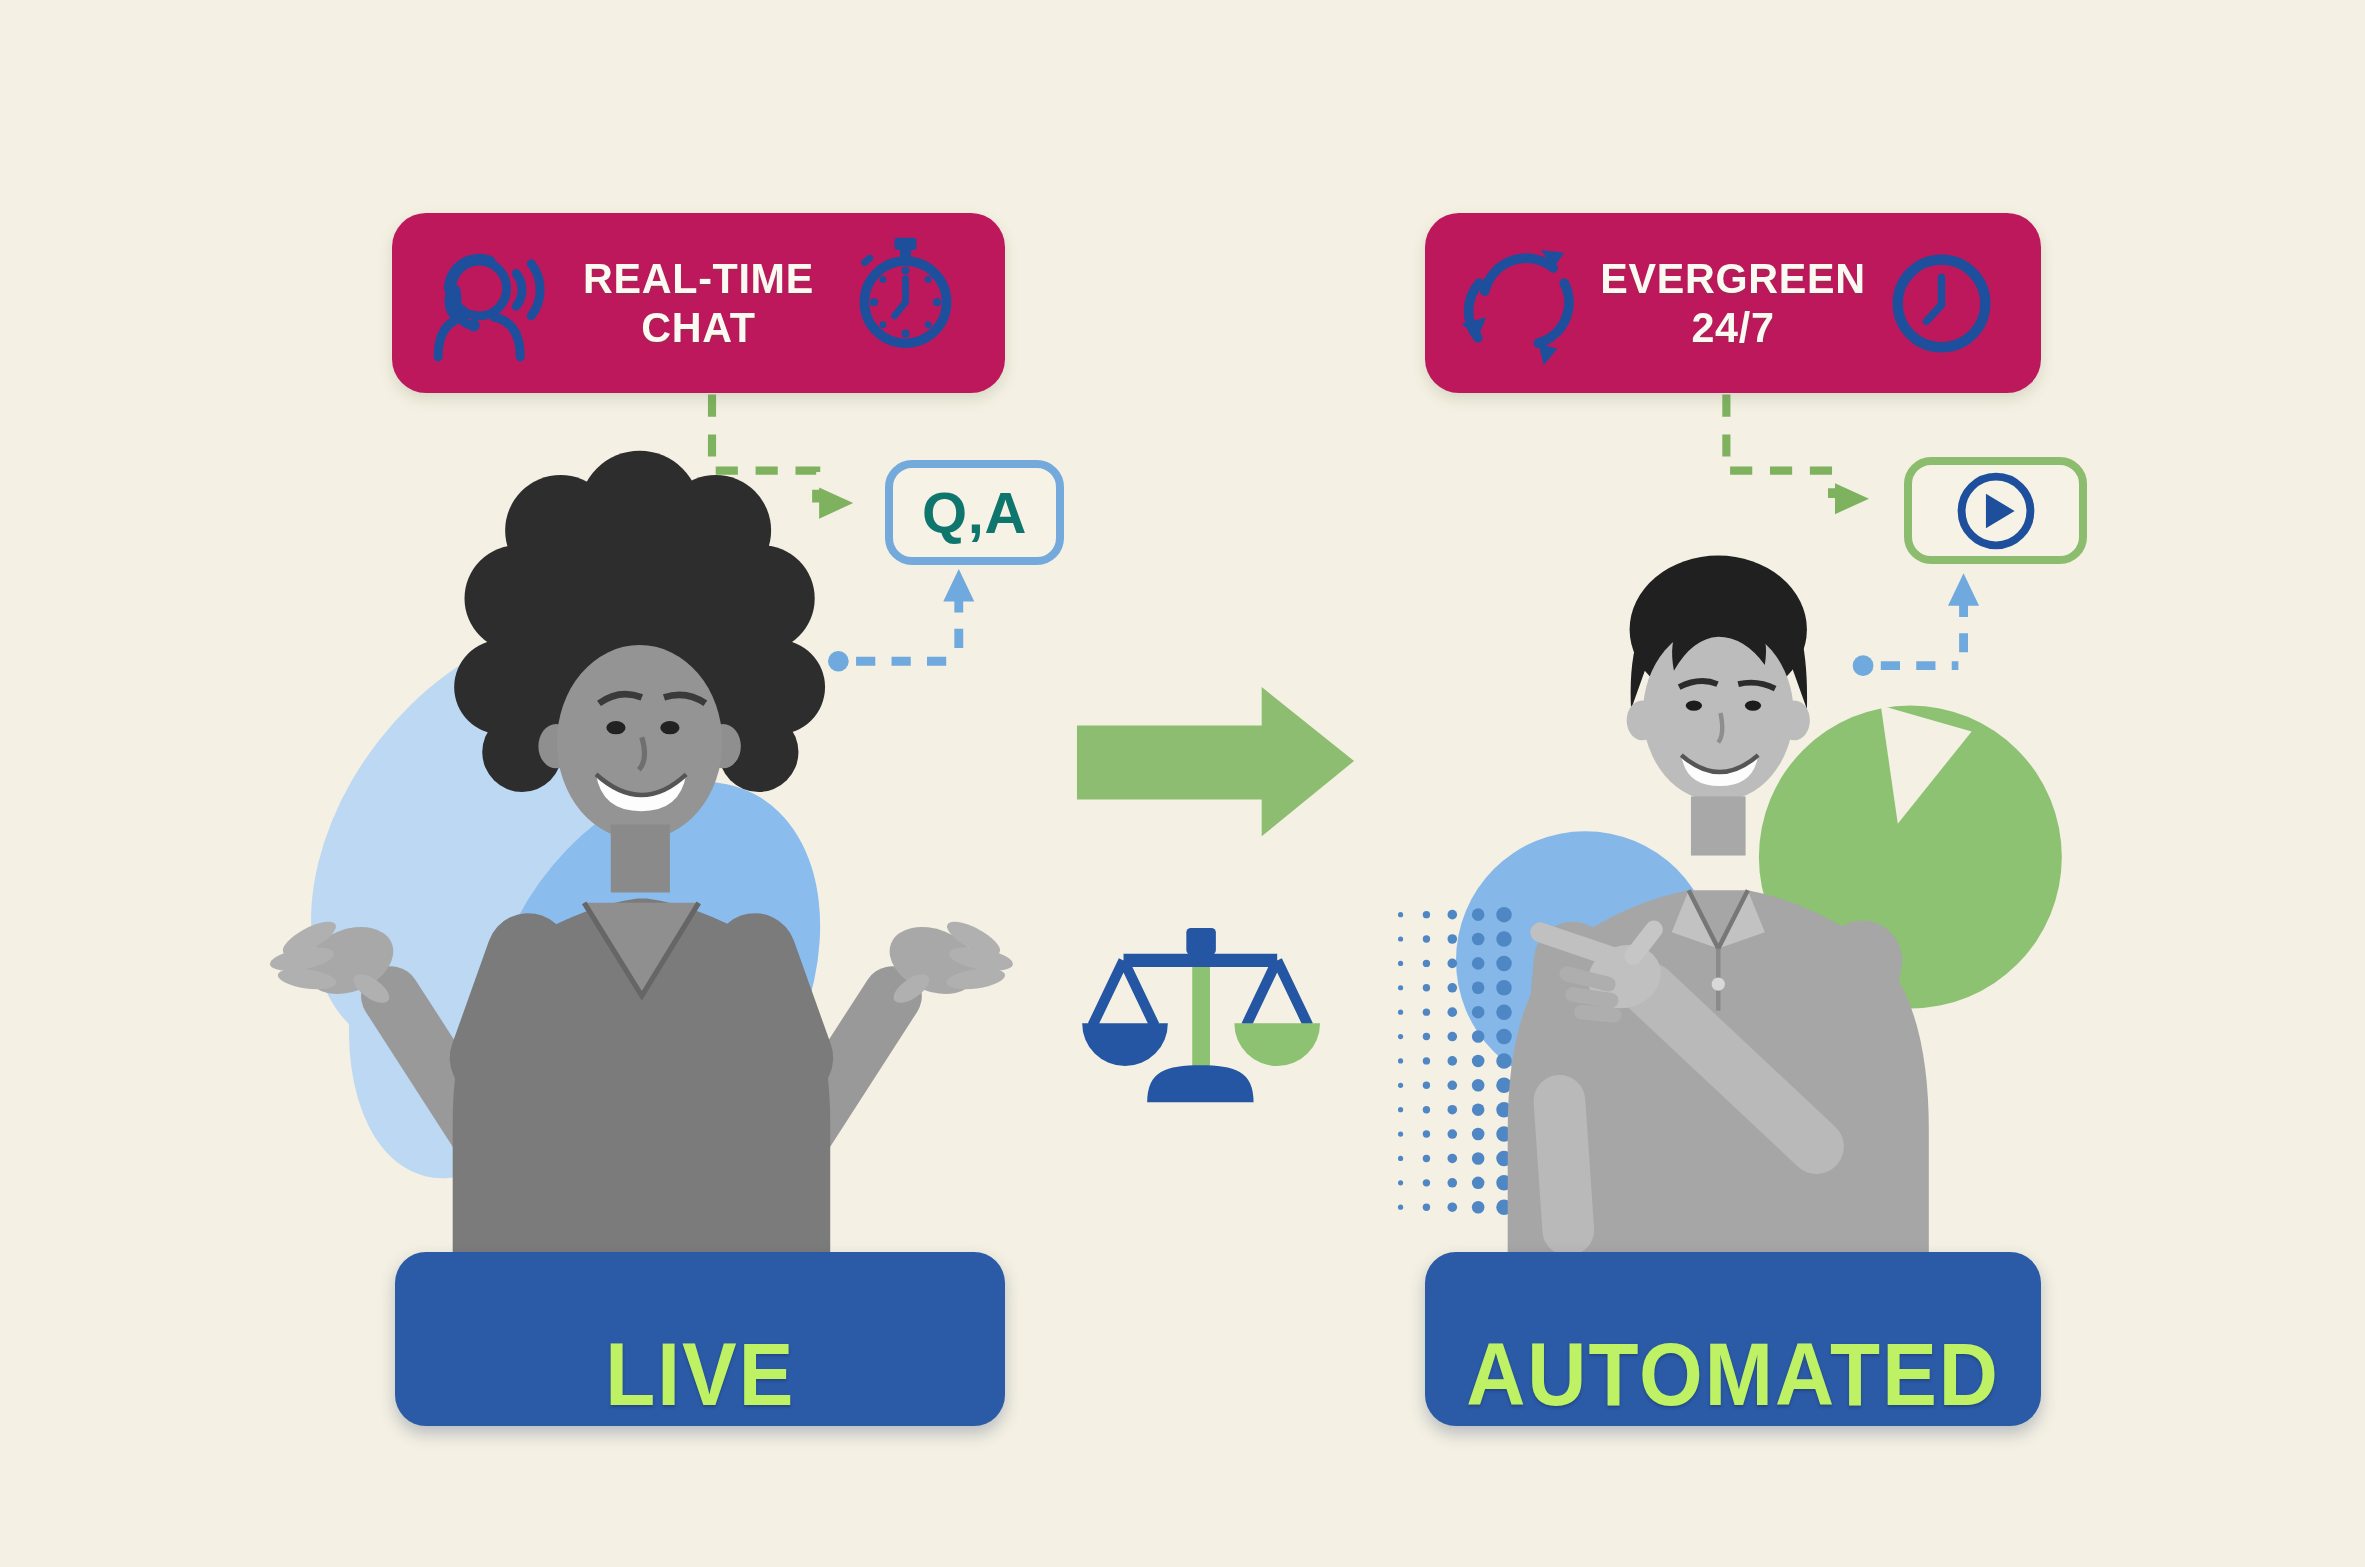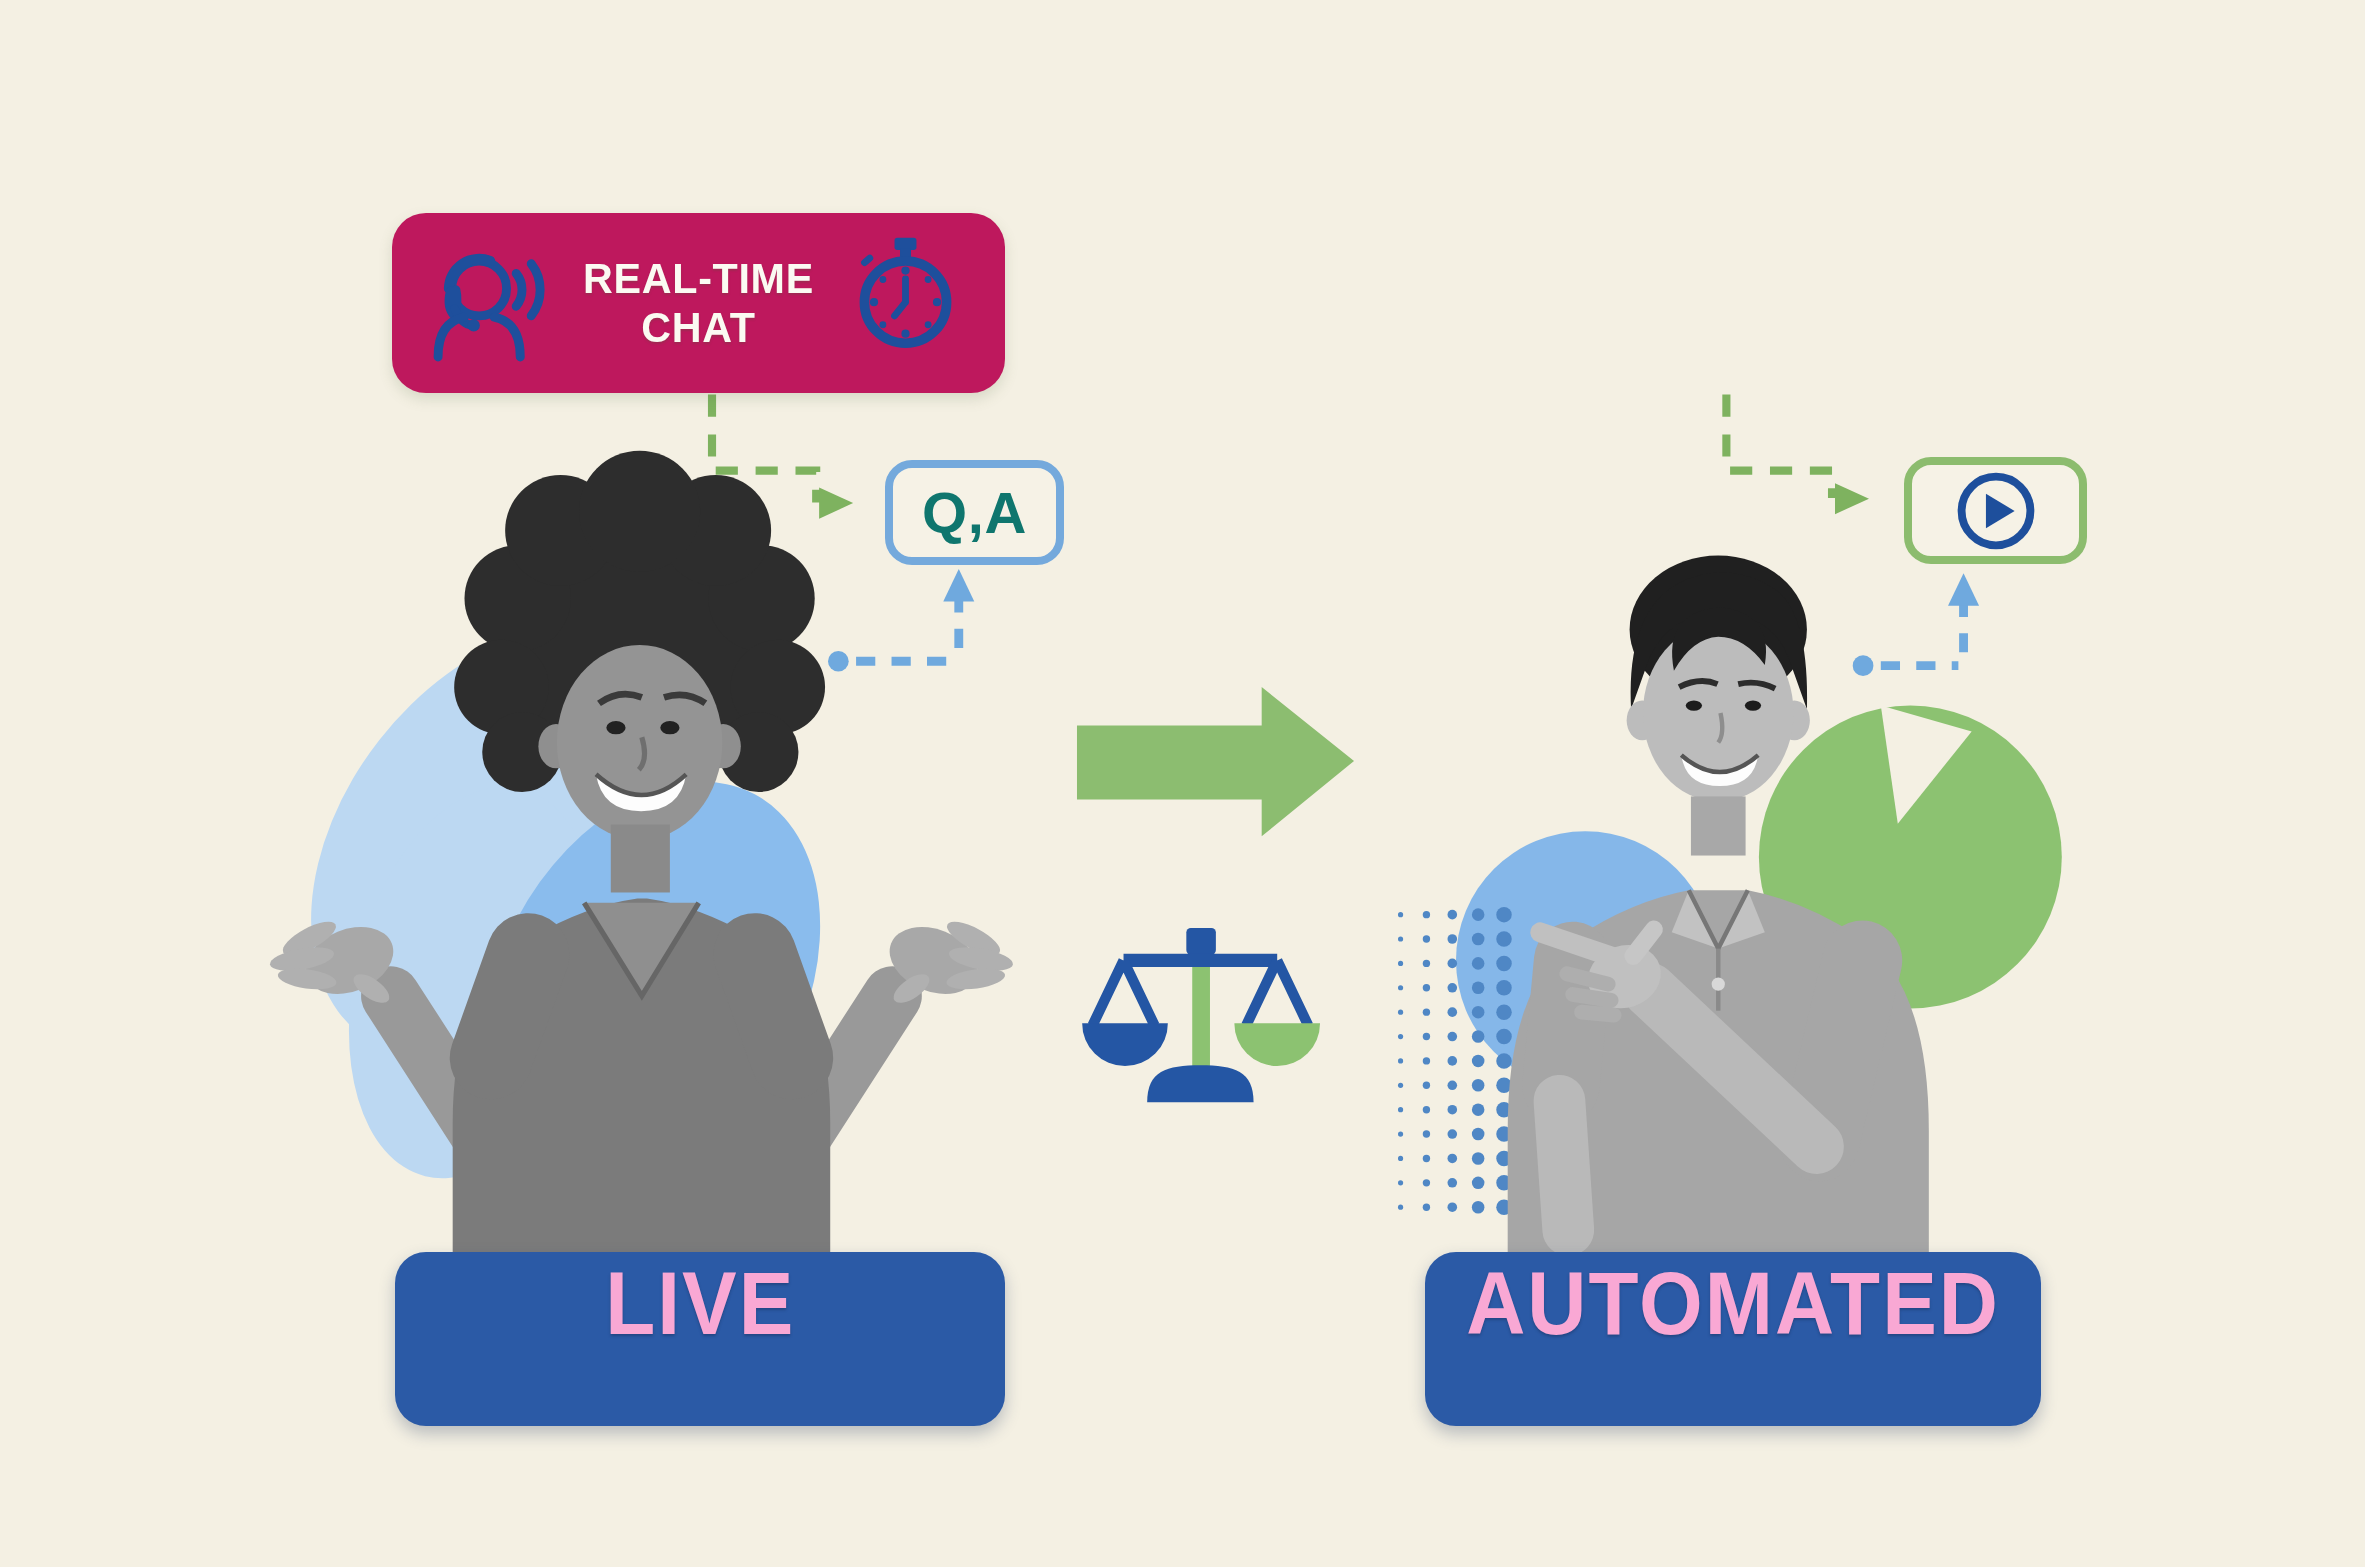--- a/index.html
+++ b/index.html
@@ -47,24 +47,24 @@
     border:8.1px solid #74a9dc;
     color:#0f766e;
     font-weight:700;font-size:58px;letter-spacing:0.7px;
   }
   #play-badge{
     left:1904px;top:457px;width:183px;height:107px;
     border:8.1px solid #8cbc6e;
   }
 
   .cat-label{
-    display:flex;align-items:flex-start;justify-content:center;
+    display:flex;align-items:flex-end;justify-content:center;
     background:#2b5aa6;
     border-radius:31px;
-    color:#f9a8d4;
+    color:#bef264;
     box-shadow:0 7.4px 16.3px rgba(40,60,100,.28);
   }
   .cat-label span{
     display:inline-block;
     font-weight:700;
     font-size:89px;
     letter-spacing:2.2px;
     transform:scaleX(.92);
     text-shadow:0 2.2px 3px rgba(20,35,70,.35);
   }
@@ -294,20 +294,39 @@
           <circle cx="46" cy="-2" r="6"></circle>
         <circle cx="-33" cy="-35" r="5"></circle>
           <circle cx="33" cy="-35" r="5"></circle>
         <circle cx="-33" cy="31" r="5"></circle>
           <circle cx="33" cy="31" r="5"></circle>
       </g>
       <path d="M0 -2 V-36 M0 -2 L-16 18" stroke="#1e4f9c" stroke-width="10" stroke-linecap="round" fill="none"></path>
     </svg>
   </div>
 
+  <div id="right-banner" class="banner overlay">
+    <svg class="banner-icon" width="137" height="137" viewBox="-100 -100 200 200">
+      <g stroke="#1e4f9c" stroke-width="14" fill="none" stroke-linecap="round">
+        <path d="M-58 -18 A62 62 0 0 1 42 -52"></path>
+        <path d="M-68 50 A62 62 0 0 1 -66 -30"></path>
+        <path d="M58 -30 A62 62 0 0 1 20 58"></path>
+      </g>
+      <g fill="#1e4f9c">
+        <polygon points="42,-52 24,-78 58,-74"></polygon>
+        <polygon points="-68,50 -92,30 -56,20"></polygon>
+        <polygon points="20,58 48,66 28,90"></polygon>
+      </g>
+    </svg>
+    <div class="banner-text">EVERGREEN 24/7</div>
+    <svg class="banner-icon" width="137" height="137" viewBox="-100 -100 200 200">
+      <circle cx="0" cy="0" r="64" stroke="#1e4f9c" stroke-width="15" fill="none"></circle>
+      <path d="M0 2 V-38 M0 2 L-22 26" stroke="#1e4f9c" stroke-width="11" stroke-linecap="round" fill="none"></path>
+    </svg>
+  </div>
 
   <div id="qa-badge" class="badge overlay">
     <span>Q,A</span>
   </div>
 
   <div id="play-badge" class="badge overlay">
     <svg width="86" height="86" viewBox="-60 -60 120 120">
       <circle cx="0" cy="0" r="48" stroke="#1e4f9c" stroke-width="11" fill="none"></circle>
       <polygon points="-14,-24 26,0 -14,24" fill="#1e4f9c"></polygon>
     </svg>

